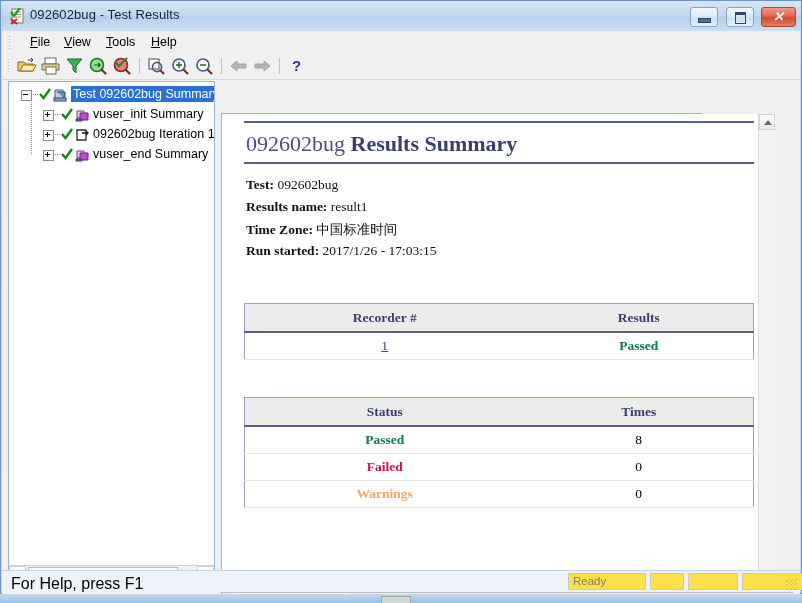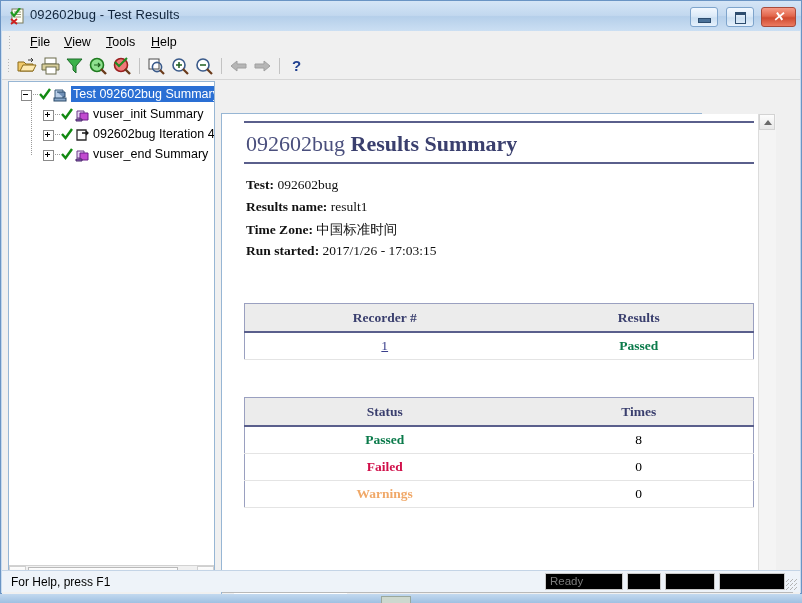--- a/index.html
+++ b/index.html
@@ -106,25 +106,25 @@
     border-top:1px solid #b9b9b9;}
   .tab{position:absolute;top:0;height:21px;line-height:20px;font-family:"Liberation Mono",monospace;
     font-size:12px;color:#000;white-space:nowrap;}
   .tab.active{font-weight:bold;background:#fff;}
   .tabsl{position:absolute;top:1px;width:14px;height:20px;
     background:linear-gradient(to bottom right,transparent 49%,#8a8a8a 49%,#8a8a8a 54%,transparent 54%);}
 
   
   .statusbar{position:absolute;left:1px;bottom:1px;width:798px;height:21px;
     background:#eef3f9;border-top:1px solid #c4d4e6;}
-  .sb-text{position:absolute;left:9px;top:4px;font-size:12px;color:#000;
+  .sb-text{position:absolute;left:9px;top:4px;font-size:16px;color:#000;
     font-family:"Liberation Sans",sans-serif;}
-  .sb-panel{position:absolute;top:2px;height:17px;border:1px solid #c9c9c9;background:#000000;
+  .sb-panel{position:absolute;top:2px;height:17px;border:1px solid #c9c9c9;background:#fde047;
     box-sizing:border-box;font-size:11.5px;color:#7c7c7c;padding-left:4px;line-height:15px;
-    font-family:"Liberation Sans",sans-serif;}
+    font-family:"Liberation Sans",sans-serif;margin-left:23px;}
   .sb-grip{position:absolute;right:3px;bottom:2px;width:12px;height:12px;
     background-image:linear-gradient(135deg,transparent 60%,#b4b4b4 60%,#b4b4b4 70%,transparent 70%);
     background-size:4px 4px;}
 
   .deskstrip{position:absolute;left:0;top:594px;width:802px;height:9px;
     background:linear-gradient(180deg,#c3d9ef,#9fc0e2);}
   .deskbox{position:absolute;left:381px;top:596px;width:28px;height:7px;background:#cdd8cf;border:1px solid #9aa79b;}
 </style>
 </head>
 <body>
@@ -287,21 +287,21 @@
             <svg width="12" height="13" viewBox="0 0 12 13">
                 <path d="M1 6 L4.5 10 L11 1" stroke="#138a13" stroke-width="2.4" fill="none"></path>
               </svg>
           </span>
           <span class="check" style="left:66px;width:15px">
             <svg width="15" height="14" viewBox="0 0 15 14">
               <path d="M2 2 L11 2 L11 12 L2 12 Z" fill="#ffffff" stroke="#2a2a2a" stroke-width="1.3"></path>
               <path d="M7 5 L13 5 M11 3 L13 5 L11 7" stroke="#1a1a1a" fill="none" stroke-width="1.3"></path>
             </svg>
           </span>
-          <span class="tlabel" style="left:84px">092602bug Iteration 4</span>
+          <span class="tlabel" style="left:84px">092602bug Iteration 1</span>
         </div>
 
         <div class="trow" style="top:63px;left:0;width:166px;">
           <span class="expbox plus" style="left:34px"></span>
           <span class="dotline" style="left:44px;width:8px;"></span>
           <span class="check" style="left:52px">
             <svg width="12" height="13" viewBox="0 0 12 13">
                 <path d="M1 6 L4.5 10 L11 1" stroke="#138a13" stroke-width="2.4" fill="none"></path>
               </svg>
           </span>

